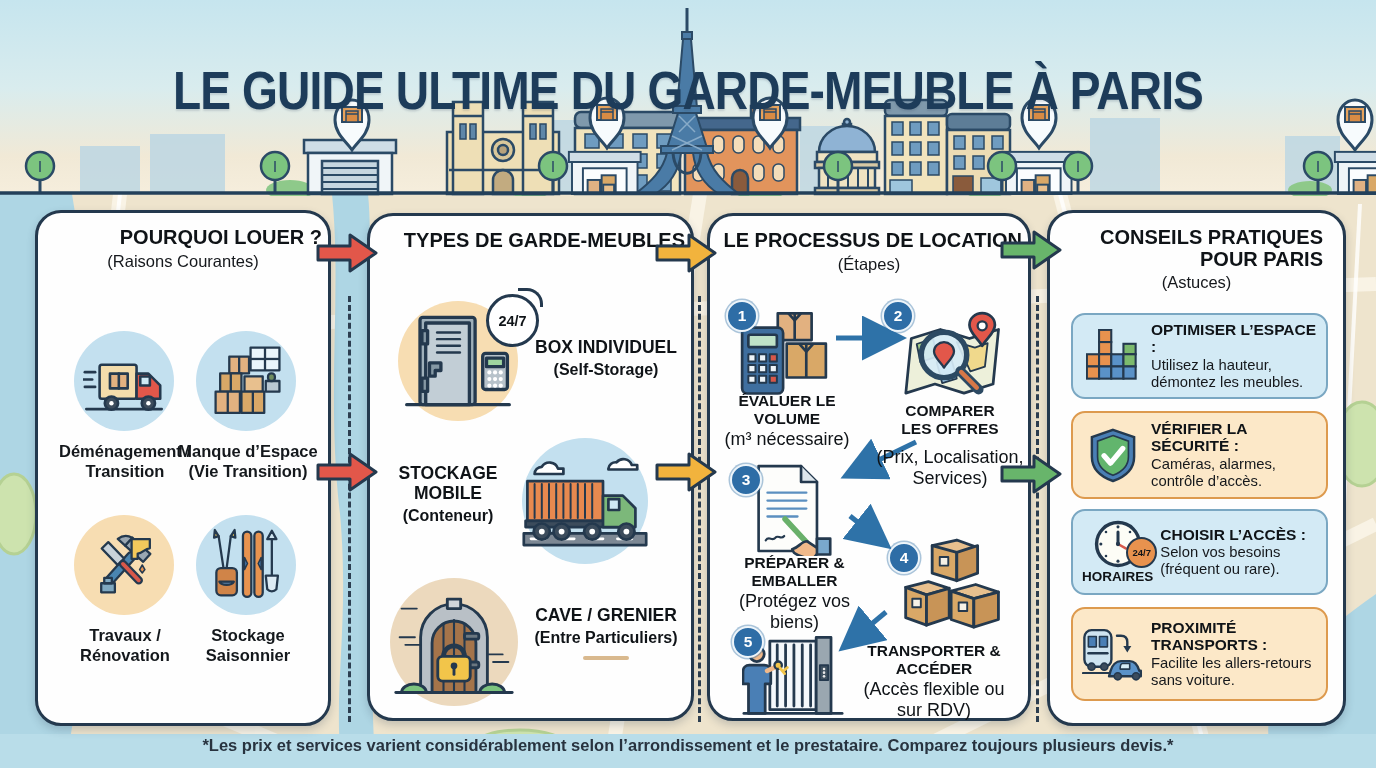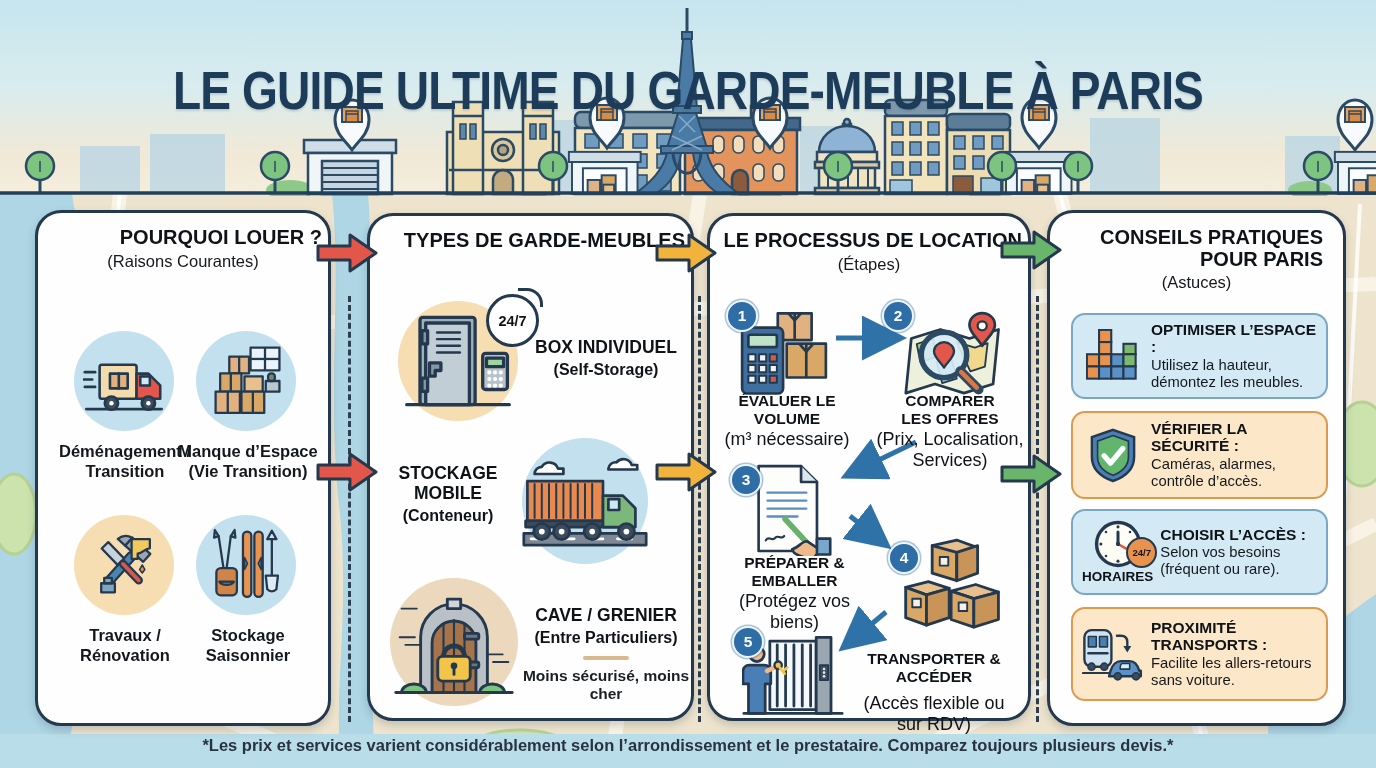--- a/index.html
+++ b/index.html
@@ -489,21 +489,20 @@
             <line x1="65" y1="92" x2="65" y2="99"></line>
           <path d="M10 118 a13 9 0 0 1 26 0 z" fill="#7cc47f"></path>
           <path d="M92 118 a13 9 0 0 1 26 0 z" fill="#7cc47f"></path>
         </g>
       </svg>
     </div>
     <div class="type-text" style="left:150px;top:390px;width:172px">
       <div class="type-name">CAVE / GRENIER</div>
       <div class="type-detail">(Entre Particuliers)</div>
       <div class="type-div"></div>
-      <div class="type-note">Moins sécurisé, moins cher</div>
     </div>
   </section>
 
   <section class="panel" style="left:707px;top:213px;width:324px;height:508px">
     <h2 class="p-title">LE PROCESSUS DE LOCATION</h2>
     <div class="p-sub">(Étapes)</div>
 
     <svg class="flow" width="318" height="501" viewBox="0 0 318 501">
       <defs>
           <marker id="ah" markerWidth="9" markerHeight="9" refX="6" refY="4.5" orient="auto">
@@ -556,21 +555,21 @@
         <path d="M36 64 l16 -4 6 22 -16 5 z" fill="#9cc8e8" stroke-width="2"></path>
         <path d="M86 10 c8 0 14 6 14 13 c0 9 -9 14 -14 23 c-5 -9 -14 -14 -14 -23 c0 -7 6 -13 14 -13 z" fill="#e2574a"></path>
         <circle cx="86" cy="24" r="5" fill="#fff" stroke-width="2.5"></circle>
         <circle cx="44" cy="56" r="25" fill="#d6ecf6" fill-opacity="0.92" stroke-width="6" stroke="#2c4a63"></circle>
         <path d="M44 42 c6 0 11 5 11 10 c0 7 -7 11 -11 18 c-4 -7 -11 -11 -11 -18 c0 -5 5 -10 11 -10 z" fill="#e2574a" stroke-width="2.5"></path>
         <line x1="62" y1="74" x2="82" y2="94" stroke-width="11" stroke="#2c4a63"></line>
         <line x1="63" y1="75" x2="80" y2="92" stroke-width="5" stroke="#d87848"></line>
       </g>
     </svg>
     <div class="step-label" style="left:158px;top:176px;width:164px">
-      <div class="step-name" style="max-width:112px;margin:0 auto">COMPARER LES OFFRES</div>
+      <div class="step-name" style="max-width:112px;margin:10px auto">COMPARER LES OFFRES</div>
       <div class="step-detail" style="max-width:170px;margin:2px auto 0">(Prix, Localisation, Services)</div>
     </div>
 
     <div class="badge" style="left:20px;top:248px">3</div>
     <svg class="step-icon" style="left:38px;top:246px" viewBox="0 0 95 105" width="84" height="94">
       <g stroke="#24394e" stroke-width="3" stroke-linejoin="round" stroke-linecap="round">
         <path d="M12 4 h48 l18 18 v78 h-66 z" fill="#fdfdfb"></path>
         <path d="M60 4 v18 h18" fill="#dde6ec"></path>
         <g stroke="#5b8fc0" stroke-width="2.6">
             <line x1="22" y1="34" x2="66" y2="34"></line>
@@ -625,21 +624,21 @@
             <circle cx="88.5" cy="50" r="1.4"></circle>
           </g>
         <circle cx="16" cy="26" r="8" fill="#f0b98a"></circle>
         <path d="M8 38 h16 c4 0 7 3 7 7 v13 h-6 v32 h-18 v-32 h-6 v-13 c0 -4 3 -7 7 -7 z" fill="#4a7fb5"></path>
         <path d="M27 44 l9 -4" stroke-width="5" stroke="#f0b98a"></path>
         <circle cx="39" cy="38" r="4" fill="#f2c54a" stroke-width="2.5"></circle>
         <path d="M41 41 l5 6 M46 43 l3 -2.5" stroke="#f2c54a" stroke-width="3"></path>
       </g>
     </svg>
     <div class="step-label" style="left:128px;top:426px;width:192px">
-      <div class="step-name" style="max-width:150px;margin:8px auto">TRANSPORTER &amp; ACCÉDER</div>
+      <div class="step-name" style="max-width:150px;margin:0 auto">TRANSPORTER &amp; ACCÉDER</div>
       <div class="step-detail" style="max-width:150px;margin:2px auto 0">(Accès flexible ou sur RDV)</div>
     </div>
   </section>
 
   <section class="panel" style="left:1047px;top:210px;width:299px;height:516px">
     <h2 class="p-title" style="margin-left:20px;margin-right:20px">CONSEILS PRATIQUES POUR PARIS</h2>
     <div class="p-sub">(Astuces)</div>
 
     <div class="card orange" style="top:198px;height:88px">
       <div class="card-icon">

